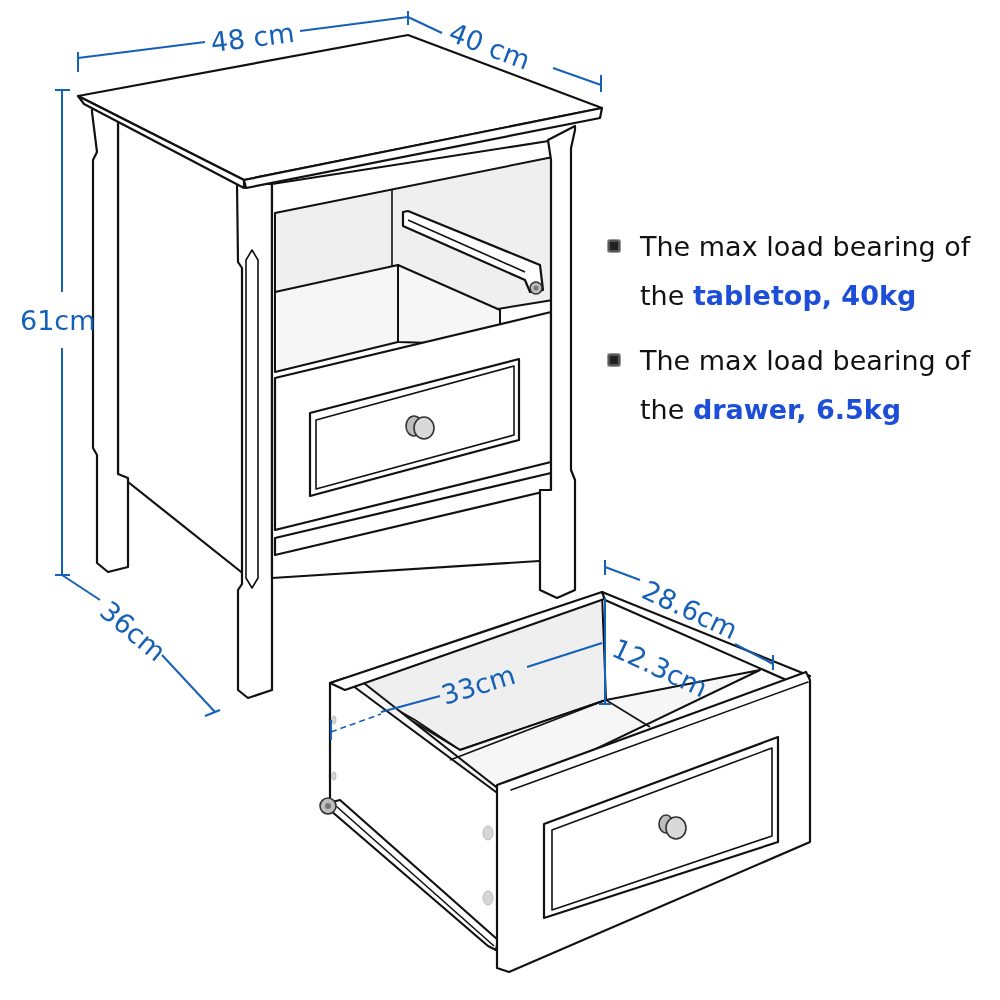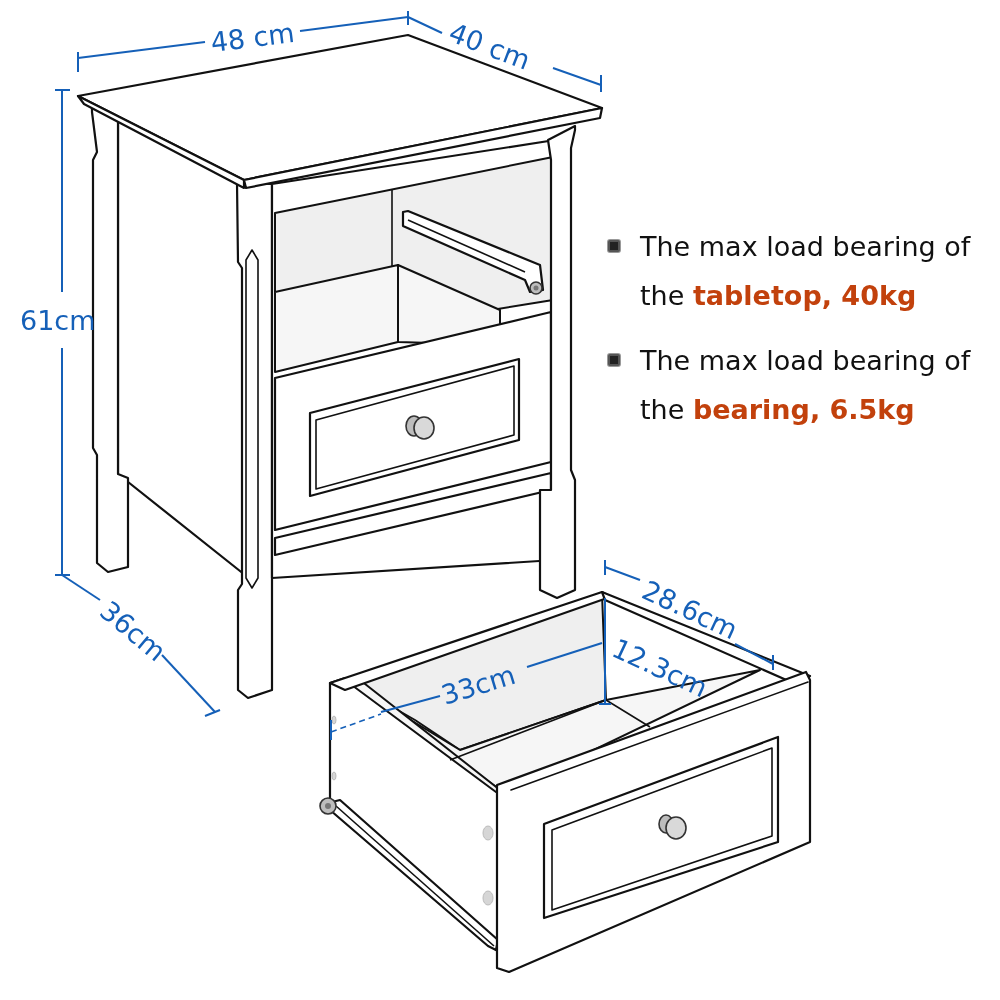--- a/index.html
+++ b/index.html
@@ -12,21 +12,21 @@
   .dim { stroke:#1560b8; stroke-width:2; fill:none; }
   .dim-dash { stroke:#1560b8; stroke-width:1.6; fill:none; stroke-dasharray:6 4; }
   .dim-label { fill:#1560b8; font-family:"DejaVu Sans", sans-serif; font-size:27px; }
   .knob { fill:#bdbdbd; stroke:#333; stroke-width:1.6; }
   .knob-face { fill:#d9d9d9; stroke:#333; stroke-width:1.6; }
   .dot { fill:#d6d6d6; stroke:#bbb; stroke-width:1; }
 
   .notes { position:absolute; left:606px; top:222px; width:390px; }
   .note { position:relative; padding-left:34px; font-size:27px; line-height:49px; color:#111; margin-bottom:16px; }
   .bullet { position:absolute; left:2px; top:18px; width:8px; height:8px; border:2px solid #555; background:#222; border-radius:2px; box-shadow:0 0 0 1px #999; }
-  .hl { color:#c2410c; font-weight:bold; }
+  .hl { color:#1d4ed8; font-weight:bold; }
 </style>
 </head>
 <body>
 
 <svg id="art" viewBox="0 0 1000 1000">
 
   <g>
 
     <polygon class="ln" points="118,118 245,184 245,575 118,474"></polygon>
 
@@ -144,15 +144,15 @@
   <text class="dim-label" x="445" y="705" transform="rotate(-17 445 705)">33cm</text>
 </svg>
 
 <div class="notes">
   <div class="note">
     <span class="bullet"></span>
     <span>The max load bearing of the </span><span class="hl">tabletop, 40kg</span>
   </div>
   <div class="note">
     <span class="bullet"></span>
-    <span>The max load bearing of the </span><span class="hl">bearing, 6.5kg</span>
+    <span>The max load bearing of the </span><span class="hl">drawer, 6.5kg</span>
   </div>
 </div>
 
 </body></html>

